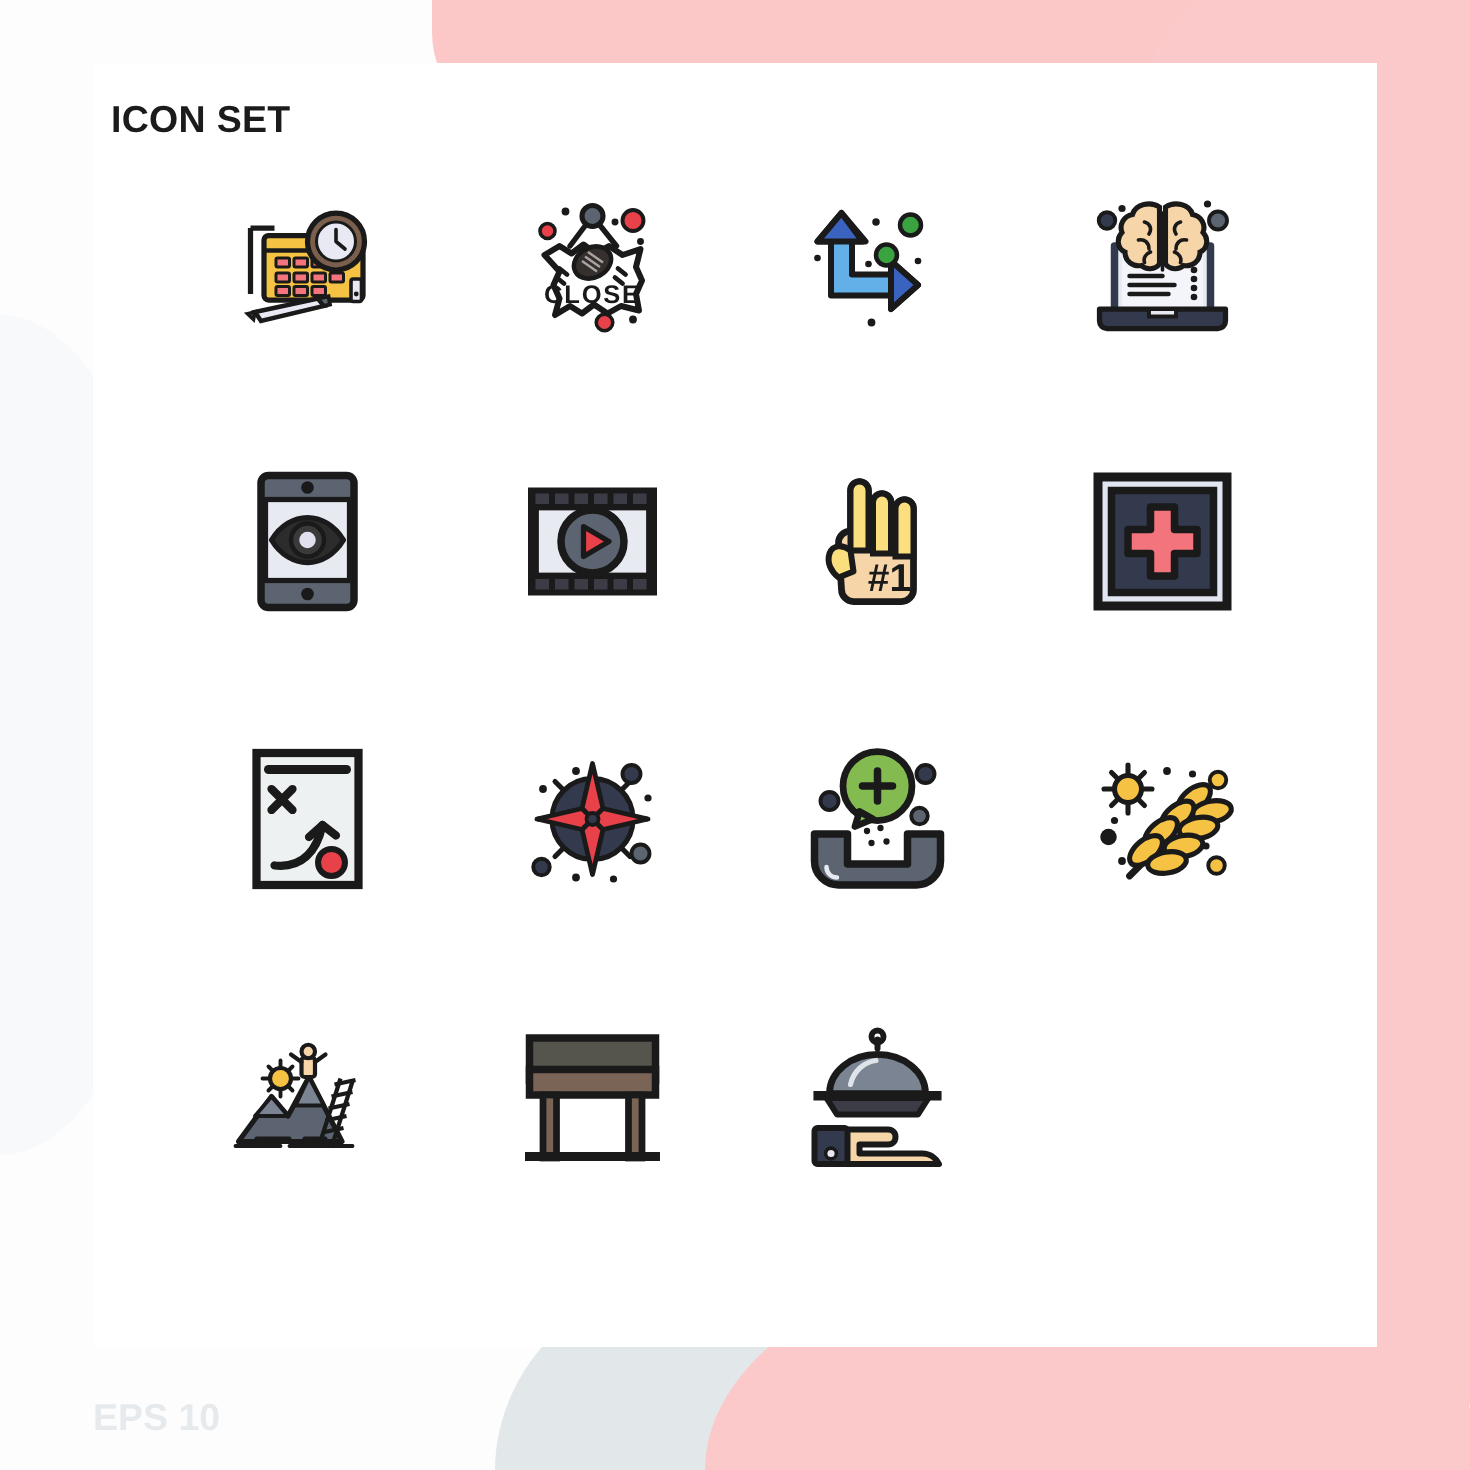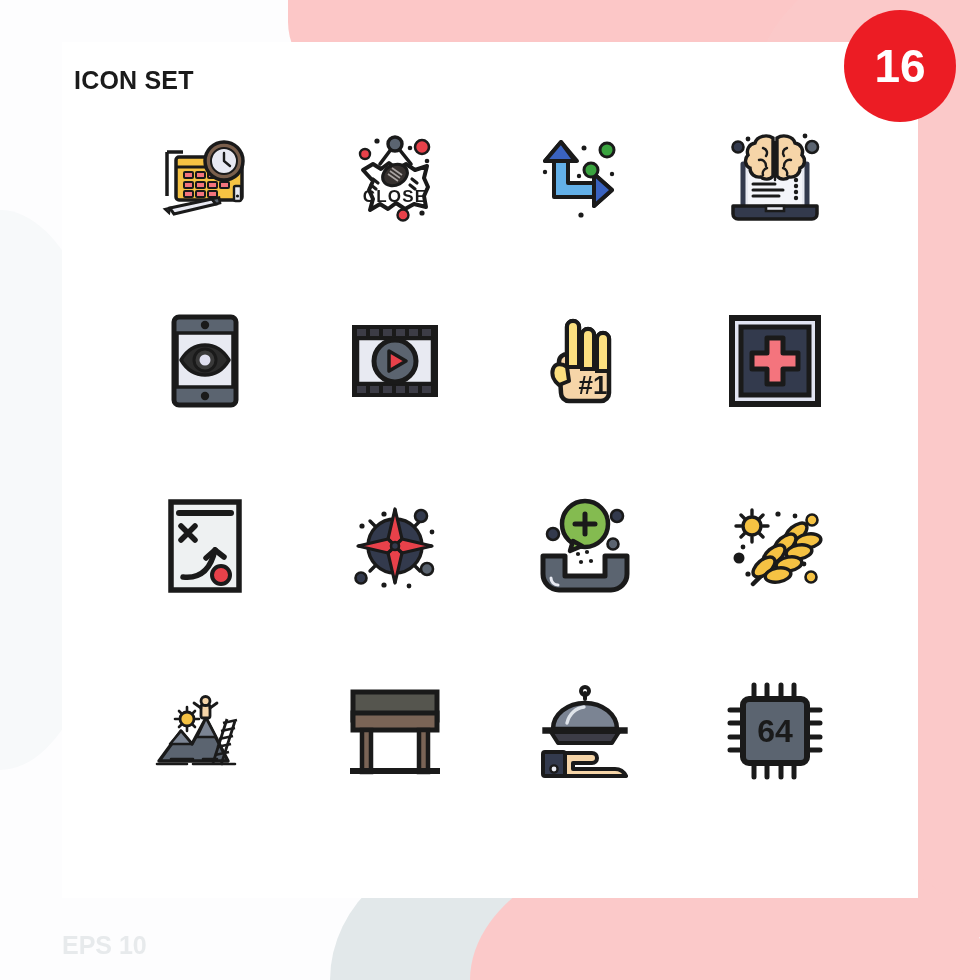--- a/index.html
+++ b/index.html
@@ -116,23 +116,20 @@
   <div class="blob blob-pink-top"></div>
   <div class="blob blob-pink-right"></div>
   <div class="blob blob-gray-left"></div>
   <div class="blob blob-gray-bottom"></div>
   <div class="blob blob-pink-bottom"></div>
 
   <div id="card"></div>
 
   <div id="title">ICON SET</div>
 
-  <div id="badge">
-    <span>16</span>
-  </div>
 
   <div id="eps">EPS 10</div>
 
   <div id="grid">
 
     <div class="cell">
       <svg width="112" height="112" viewBox="0 0 112 112">
         <path d="M18 32h6v6h-6z" fill="none"></path>
         <path d="M18 32v44" stroke="#1a1a1a" stroke-width="3.5" fill="none"></path>
         <path d="M18 32h16" stroke="#1a1a1a" stroke-width="3.5" fill="none"></path>
@@ -406,27 +403,15 @@
         <path d="M24 54a32 26 0 0 1 64 0z" fill="#7b8493" stroke="#1a1a1a" stroke-width="4.5" stroke-linejoin="round"></path>
         <path d="M38 48c2-9 9-15 17-16" stroke="#dfe4ea" stroke-width="3.4" fill="none" stroke-linecap="round"></path>
         <path d="M15 54h82v3H15z" fill="#3c3c46" stroke="#1a1a1a" stroke-width="3.4"></path>
         <path d="M22 57h68l-7 11H29z" fill="#3c3c46" stroke="#1a1a1a" stroke-width="4" stroke-linejoin="round"></path>
         <path d="M28 78h35c3 0 5 2 5 5s-2 5-5 5H44v6h42c5 0 9 3 11 7H28z" fill="#f6d5a8" stroke="#1a1a1a" stroke-width="4" stroke-linejoin="round"></path>
         <rect x="14" y="77" width="22" height="24" rx="2" fill="#333a4d" stroke="#1a1a1a" stroke-width="4"></rect>
         <circle cx="25" cy="94" r="3.6" fill="#e8eaf2" stroke="#1a1a1a" stroke-width="2.4"></circle>
       </svg>
     </div>
 
-    <div class="cell">
-      <svg width="112" height="112" viewBox="0 0 112 112">
-        <g stroke="#1a1a1a" stroke-width="5" stroke-linecap="round">
-          <path d="M35 10v14M48 10v14M62 10v14M75 10v14"></path>
-          <path d="M35 88v14M48 88v14M62 88v14M75 88v14"></path>
-          <path d="M11 35h14M11 48h14M11 62h14M11 75h14"></path>
-          <path d="M87 35h14M87 48h14M87 62h14M87 75h14"></path>
-        </g>
-        <rect x="24" y="24" width="64" height="64" rx="6" fill="#5b6470" stroke="#1a1a1a" stroke-width="6"></rect>
-        <text x="56" y="67" text-anchor="middle" font-family="Liberation Sans, sans-serif" font-size="32" font-weight="700" fill="#1a1a1a">64</text>
-      </svg>
-    </div>
 
   </div>
 </div>
 
 </body></html>

